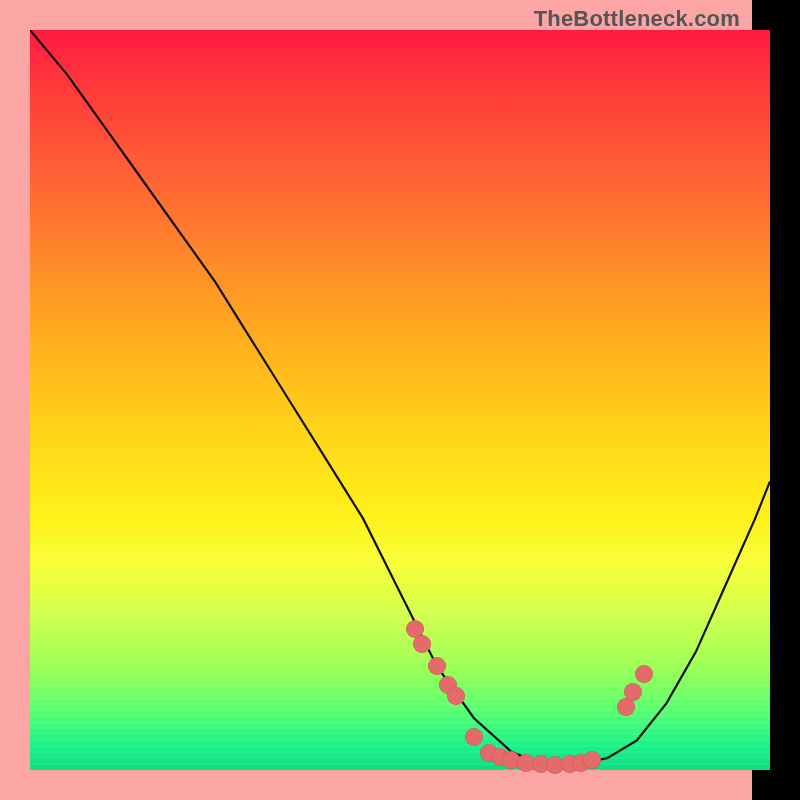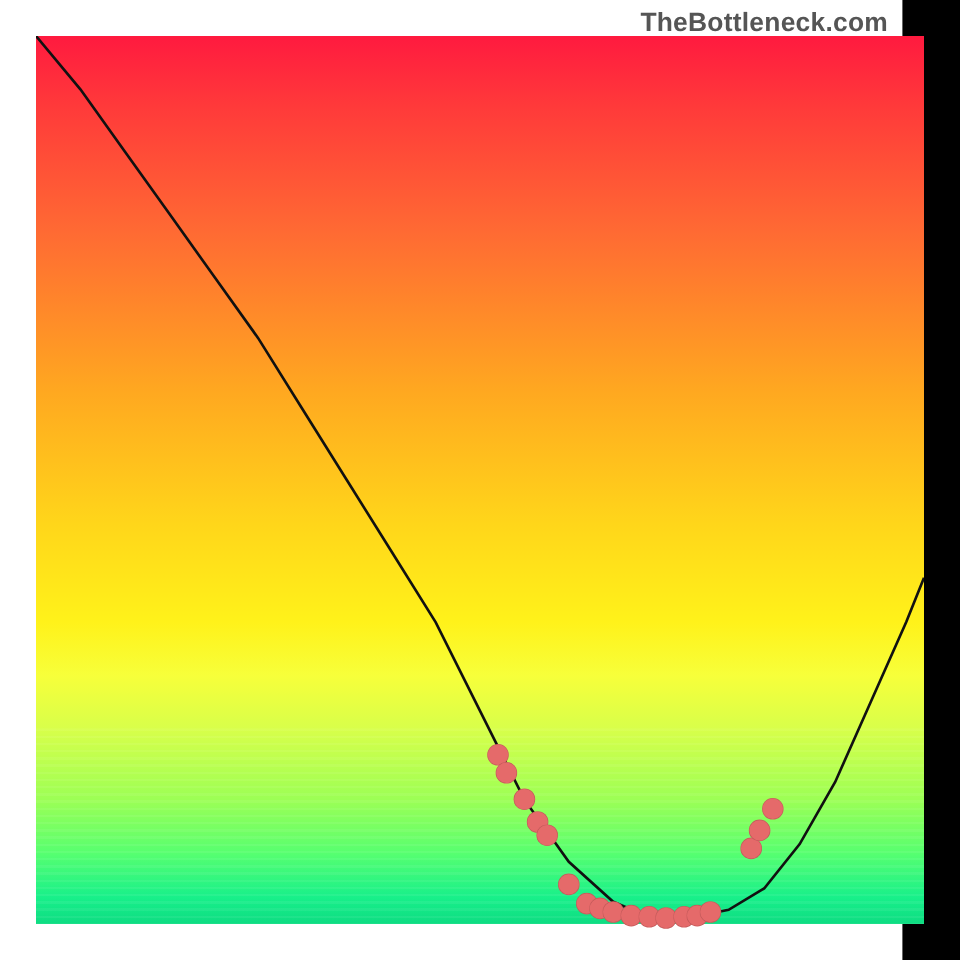--- a/index.html
+++ b/index.html
@@ -1,17 +1,17 @@
 <!DOCTYPE html>
 <html><head>
 <meta charset="utf-8">
 <style>
   * { margin: 0; padding: 0; box-sizing: border-box; }
   html, body { width: 800px; height: 800px; background: #000; overflow: hidden; }
-  .stage { position: relative; width: 752px; height: 800px; background: #ffffff; }
+  .stage { position: relative; width: 752px; height: 800px; background: #fca5a5; }
   .watermark {
     position: absolute;
     top: 6px;
     right: 12px;
     color: #555;
     font-family: Arial, Helvetica, sans-serif;
     font-size: 22px;
     font-weight: 600;
     letter-spacing: 0.2px;
   }

